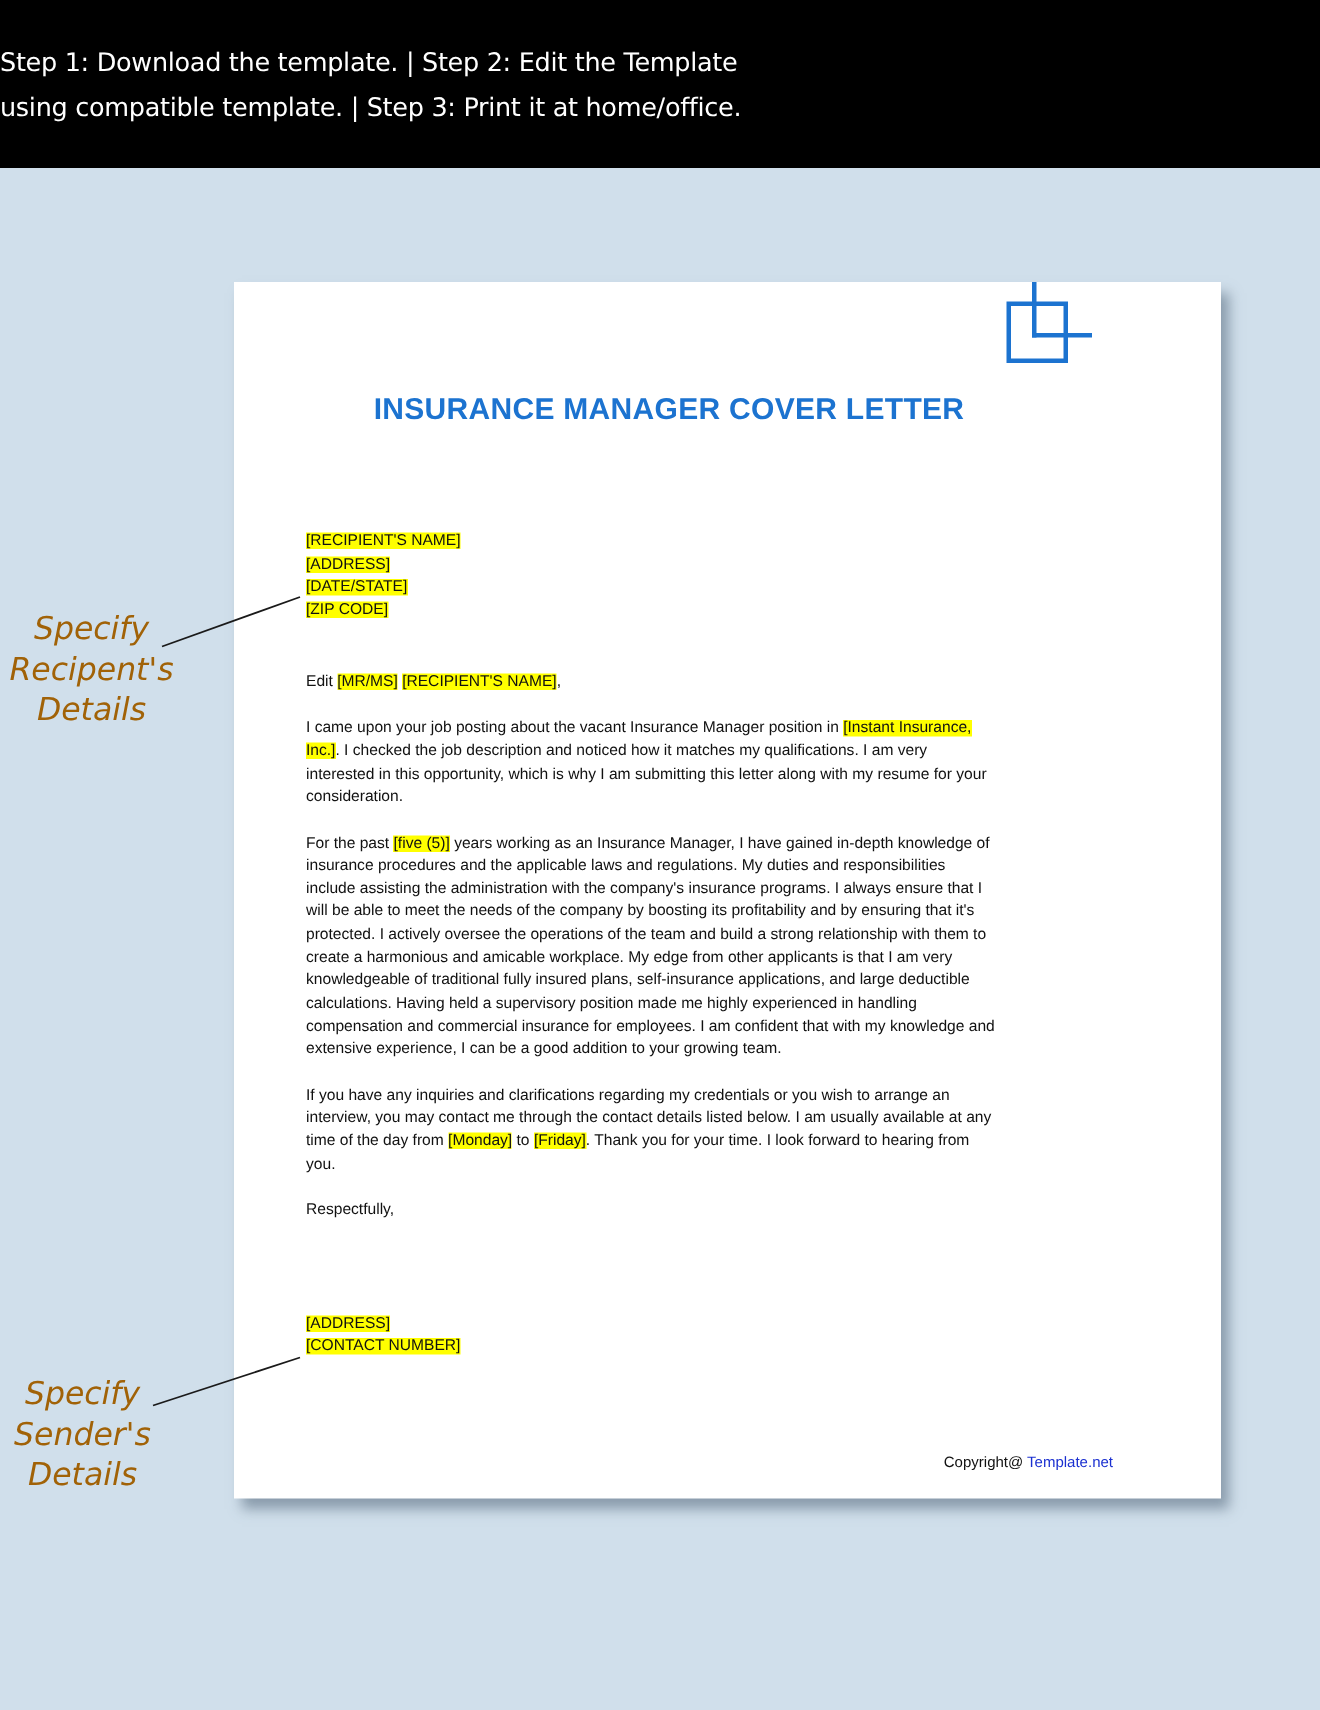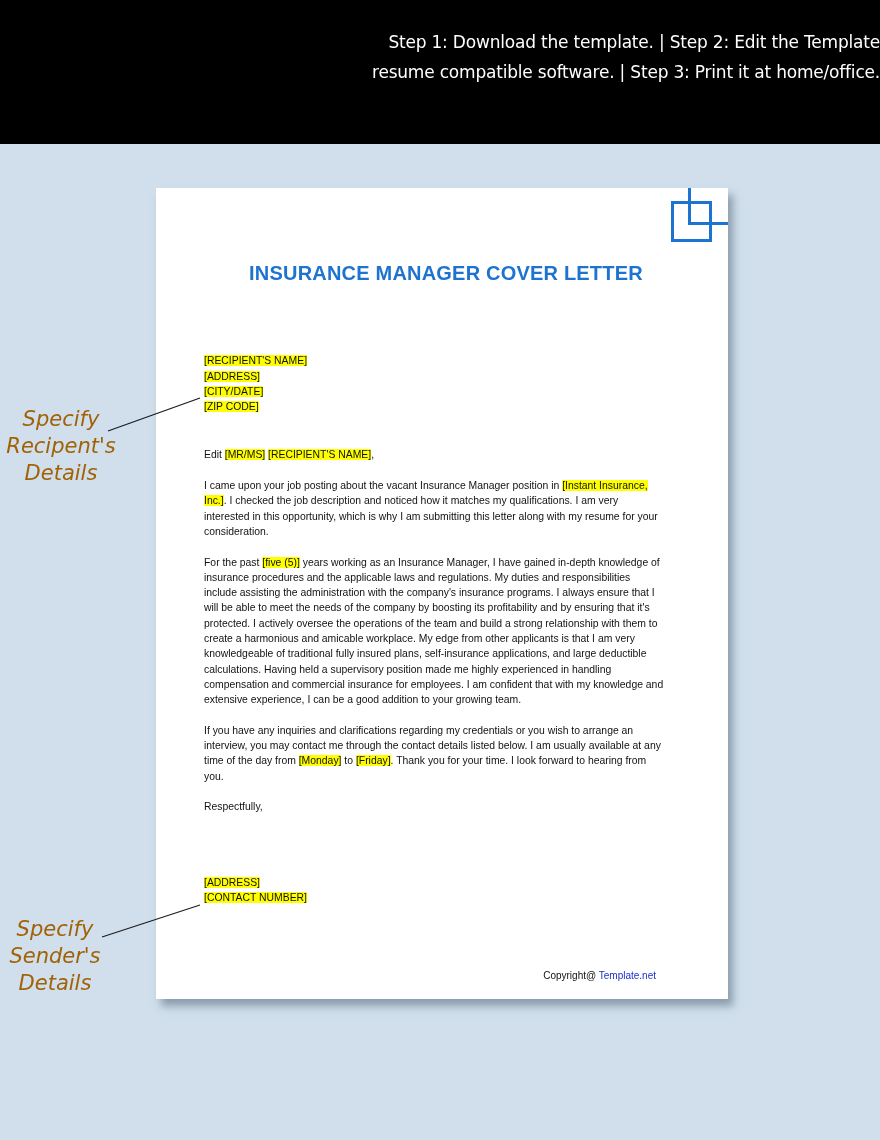--- a/index.html
+++ b/index.html
@@ -2,31 +2,31 @@
 <html><head>
 <meta charset="utf-8">
 <style>
   html, body { margin: 0; padding: 0; }
   body {
     width: 880px; height: 1140px; position: relative; overflow: hidden;
     background: #d0dfeb;
     font-family: "Liberation Sans", sans-serif;
   }
   .topbar {
-    position: absolute; left: 0; top: 0; width: 880px; height: 144px;
+    position: absolute; left: 0; top: 0; width: 880px; height: 112px;
     background: #000;
     color: #fff;
-    text-align: right;
+    text-align: left;
     font-family: "DejaVu Sans", sans-serif;
     font-size: 17px; line-height: 30px;
     padding-top: 27px; box-sizing: border-box;
     letter-spacing: -0.2px;
   }
   .page {
-    position: absolute; left: 156px; top: 188px; width: 572px; height: 811px;
+    position: absolute; left: 156px; top: 188px; width: 658px; height: 811px;
     background: #fff;
     box-shadow: 5px 7px 8px rgba(80,100,120,0.55);
   }
   .deco-square {
     position: absolute; left: 515px; top: 13px; width: 35px; height: 35px;
     border: 3px solid #1c73d0;
   }
   .deco-vline {
     position: absolute; left: 532px; top: 0; width: 3px; height: 37px;
     background: #1c73d0;
@@ -59,36 +59,36 @@
     font-family: "DejaVu Sans", sans-serif; font-style: italic;
     font-size: 21px; line-height: 27px; text-align: center;
   }
   svg.leader { position: absolute; left: 0; top: 0; }
 </style>
 </head>
 <body>
 
 <div class="topbar">
   <div>Step 1: Download the template.  |  Step 2: Edit the Template</div>
-  <div>resume compatible software.  |  Step 3: Print it at home/office.</div>
+  <div>using compatible template.  |  Step 3: Print it at home/office.</div>
 </div>
 
 <div class="page">
   <div class="deco-square"></div>
   <div class="deco-vline"></div>
   <div class="deco-hline"></div>
 
   <div class="title">INSURANCE MANAGER COVER LETTER</div>
 
   <div class="letter">
     <div class="gap1"></div>
     <div class="block">
       <div><span class="hl">[RECIPIENT'S NAME]</span></div>
       <div><span class="hl">[ADDRESS]</span></div>
-      <div><span class="hl">[CITY/DATE]</span></div>
+      <div><span class="hl">[DATE/STATE]</span></div>
       <div><span class="hl">[ZIP CODE]</span></div>
     </div>
     <div class="gap2" style="height:33px"></div>
     <div class="block"><span>Edit </span><span class="hl">[MR/MS]</span> <span class="hl">[RECIPIENT'S NAME]</span><span>,</span></div>
     <div class="gap1"></div>
     <p class="block"><span>I came upon your job posting about the vacant Insurance Manager position in </span><span class="hl">[Instant Insurance, Inc.]</span><span>. I checked the job description and noticed how it matches my qualifications. I am very interested in this opportunity, which is why I am submitting this letter along with my resume for your consideration.</span></p>
     <div class="gap1"></div>
     <p class="block"><span>For the past </span><span class="hl">[five (5)]</span><span> years working as an Insurance Manager, I have gained in-depth knowledge of insurance procedures and the applicable laws and regulations. My duties and responsibilities include assisting the administration with the company's insurance programs. I always ensure that I will be able to meet the needs of the company by boosting its profitability and by ensuring that it's protected. I actively oversee the operations of the team and build a strong relationship with them to create a harmonious and amicable workplace. My edge from other applicants is that I am very knowledgeable of traditional fully insured plans, self-insurance applications, and large deductible calculations. Having held a supervisory position made me highly experienced in handling compensation and commercial insurance for employees. I am confident that with my knowledge and extensive experience, I can be a good addition to your growing team.</span></p>
     <div class="gap1"></div>
     <p class="block"><span>If you have any inquiries and clarifications regarding my credentials or you wish to arrange an interview, you may contact me through the contact details listed below. I am usually available at any time of the day from </span><span class="hl">[Monday]</span><span> to </span><span class="hl">[Friday]</span><span>. Thank you for your time. I look forward to hearing from you.</span></p>

